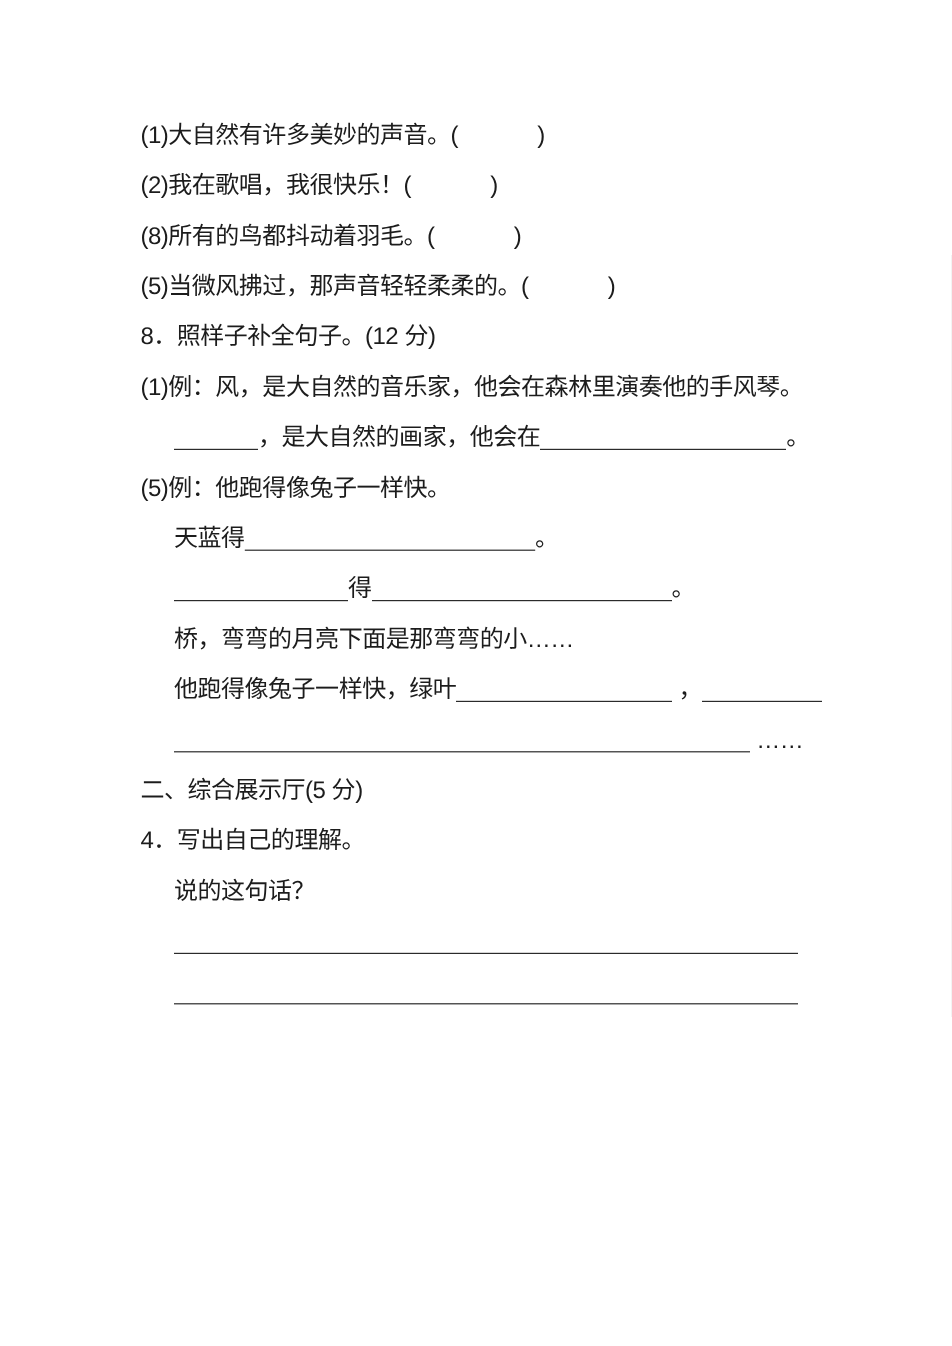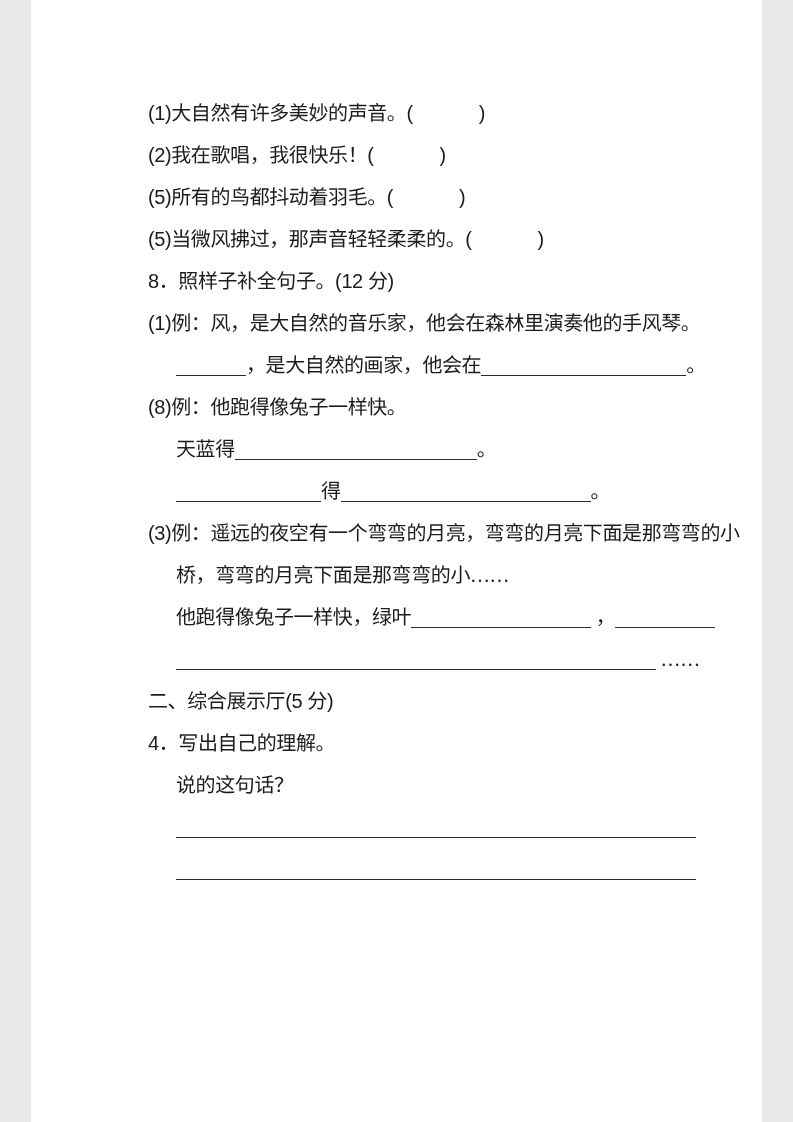--- a/index.html
+++ b/index.html
@@ -2,66 +2,65 @@
 <html lang="zh-CN"><head>
 <meta charset="utf-8">
 <style>
   html, body {
     margin: 0;
     padding: 0;
     background: #e8e8e8;
   }
   .page {
     position: relative;
-    width: 731px;
+    width: 793px;
     height: 1122px;
     margin: 0 auto;
     background: #ffffff;
     color: #1c1c1c;
     font-family: "Liberation Sans", "DejaVu Sans", sans-serif;
     font-size: 20px;
     letter-spacing: -0.4px;
     overflow: hidden;
     box-sizing: border-box;
     padding: 92px 30px 0 117px;
   }
   .line {
     height: 42px;
     line-height: 42px;
     white-space: nowrap;
   }
-  .indent-1 { margin-left: 28px; font-family: Liberation Serif, serif; }
+  .indent-1 { margin-left: 28px; }
   .indent-2 { margin-left: 68px; }
   .run { display: inline; }
   .blank {
     display: inline-block;
     height: 20px;
     border-bottom: 1.5px solid #2b2b2b;
     vertical-align: -4px;
   }
   .gap {
     display: inline-block;
     height: 2px;
   }
 </style>
 </head>
 <body>
 
 <main class="page">
     <div class="line indent-0"><span class="run">(1)大自然有许多美妙的声音。(</span><span class="gap" style="width: 66px;"></span><span class="run">)</span></div>
     <div class="line indent-0"><span class="run">(2)我在歌唱，我很快乐！(</span><span class="gap" style="width: 66px;"></span><span class="run">)</span></div>
-    <div class="line indent-0"><span class="run">(5)所有的鸟都抖动着羽毛。(</span><span class="gap" style="width: 66px;"></span><span class="run">)</span></div>
+    <div class="line indent-0"><span class="run">(8)所有的鸟都抖动着羽毛。(</span><span class="gap" style="width: 66px;"></span><span class="run">)</span></div>
     <div class="line indent-0"><span class="run">(5)当微风拂过，那声音轻轻柔柔的。(</span><span class="gap" style="width: 66px;"></span><span class="run">)</span></div>
     <div class="line indent-0"><span class="run">8．照样子补全句子。(12 分)</span></div>
     <div class="line indent-0"><span class="run">(1)例：风，是大自然的音乐家，他会在森林里演奏他的手风琴。</span></div>
     <div class="line indent-1"><span class="blank" style="width: 70px;"></span><span class="run">，是大自然的画家，他会在</span><span class="blank" style="width: 205px;"></span><span class="run">。</span></div>
-    <div class="line indent-0"><span class="run">(8)例：他跑得像兔子一样快。</span></div>
+    <div class="line indent-0"><span class="run">(5)例：他跑得像兔子一样快。</span></div>
     <div class="line indent-1"><span class="run">天蓝得</span><span class="blank" style="width: 242px;"></span><span class="run">。</span></div>
     <div class="line indent-1"><span class="blank" style="width: 145px;"></span><span class="run">得</span><span class="blank" style="width: 250px;"></span><span class="run">。</span></div>
-    <div class="line indent-0"><span class="run">(3)例：遥远的夜空有一个弯弯的月亮，弯弯的月亮下面是那弯弯的小</span></div>
     <div class="line indent-1"><span class="run">桥，弯弯的月亮下面是那弯弯的小……</span></div>
     <div class="line indent-1"><span class="run">他跑得像兔子一样快，绿叶</span><span class="blank" style="width: 180px;"></span><span class="run"> ，</span><span class="blank" style="width: 100px;"></span></div>
     <div class="line indent-1"><span class="blank" style="width: 480px;"></span><span class="run"> ……</span></div>
     <div class="line indent-0"><span class="run">二、综合展示厅(5 分)</span></div>
     <div class="line indent-0"><span class="run">4．写出自己的理解。</span></div>
     <div class="line indent-1"><span class="run">说的这句话？</span></div>
     <div class="line indent-1"><span class="blank" style="width: 520px;"></span></div>
     <div class="line indent-1"><span class="blank" style="width: 520px;"></span></div>
   </main>
 

